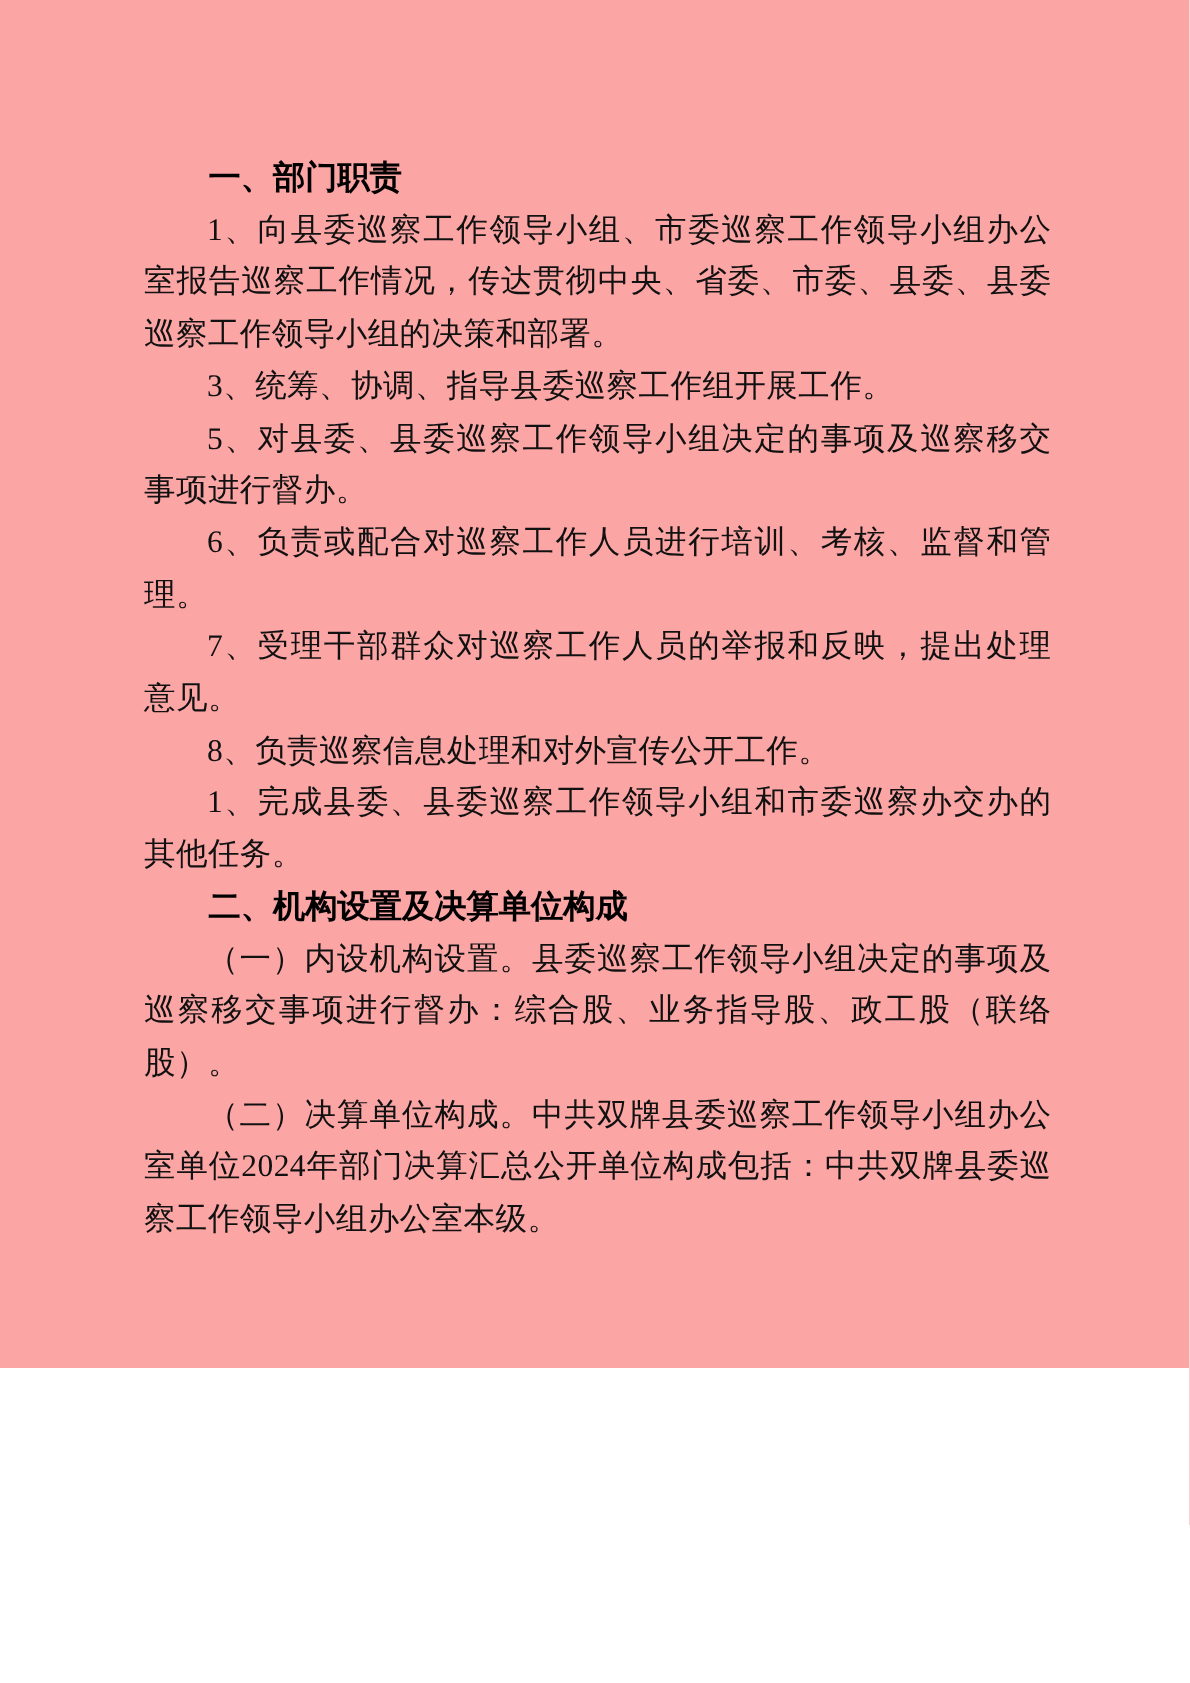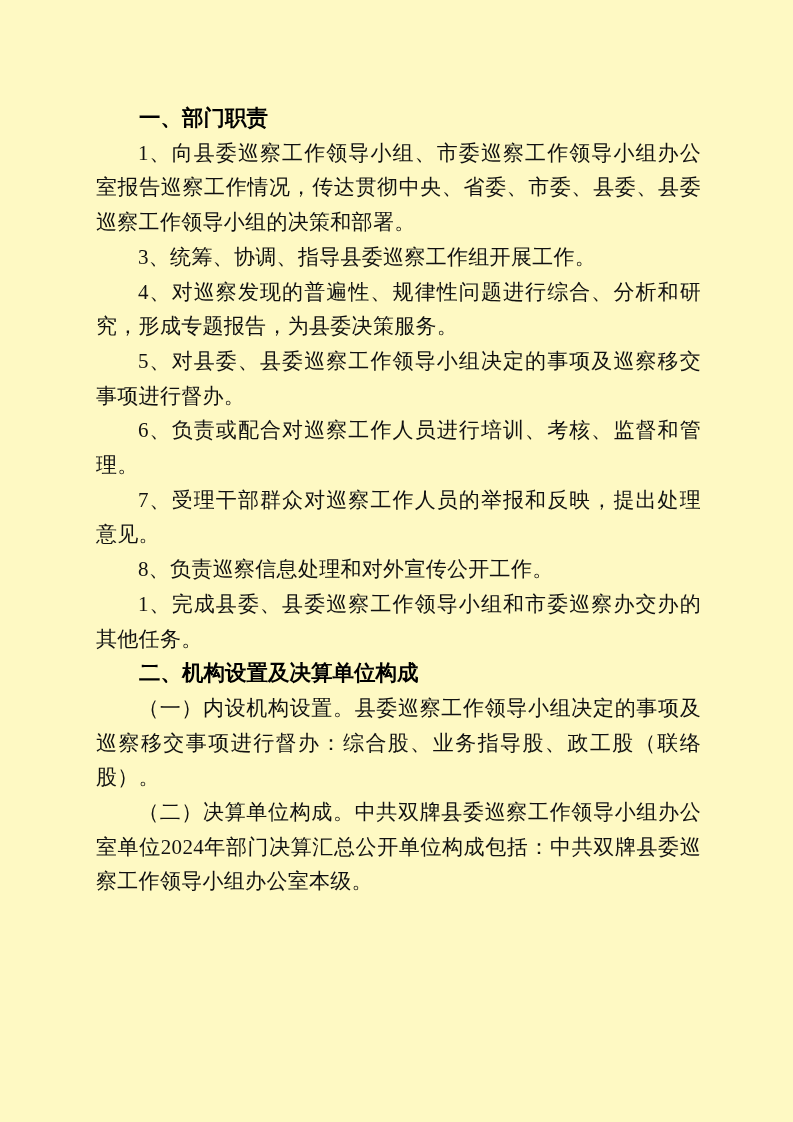--- a/index.html
+++ b/index.html
@@ -3,22 +3,22 @@
 <meta charset="utf-8">
 <style>
   html, body {
     margin: 0;
     padding: 0;
     background: #ffffff;
   }
   .page {
     position: relative;
     width: 793px;
-    height: 1122px;
-    background: #fef9c3;
+    height: 912px;
+    background: #fca5a5;
     overflow: hidden;
     font-family: "Liberation Serif", serif;
     color: #111111;
   }
   .content {
     position: absolute;
     left: 96px;
     top: 101px;
     width: 605px;
   }
@@ -45,21 +45,20 @@
 </head>
 <body>
 
 <div class="page">
   <div class="content">
 
     <h2>一、部门职责</h2>
 
     <p>1、向县委巡察工作领导小组、市委巡察工作领导小组办公室报告巡察工作情况，传达贯彻中央、省委、市委、县委、县委巡察工作领导小组的决策和部署。</p>
     <p>3、统筹、协调、指导县委巡察工作组开展工作。</p>
-    <p>4、对巡察发现的普遍性、规律性问题进行综合、分析和研究，形成专题报告，为县委决策服务。</p>
     <p>5、对县委、县委巡察工作领导小组决定的事项及巡察移交事项进行督办。</p>
     <p>6、负责或配合对巡察工作人员进行培训、考核、监督和管理。</p>
     <p>7、受理干部群众对巡察工作人员的举报和反映，提出处理意见。</p>
     <p>8、负责巡察信息处理和对外宣传公开工作。</p>
     <p>1、完成县委、县委巡察工作领导小组和市委巡察办交办的其他任务。</p>
 
     <h2>二、机构设置及决算单位构成</h2>
 
     <p>（一）内设机构设置。县委巡察工作领导小组决定的事项及巡察移交事项进行督办：综合股、业务指导股、政工股（联络股）。</p>
     <p>（二）决算单位构成。中共双牌县委巡察工作领导小组办公室单位2024年部门决算汇总公开单位构成包括：中共双牌县委巡察工作领导小组办公室本级。</p>

